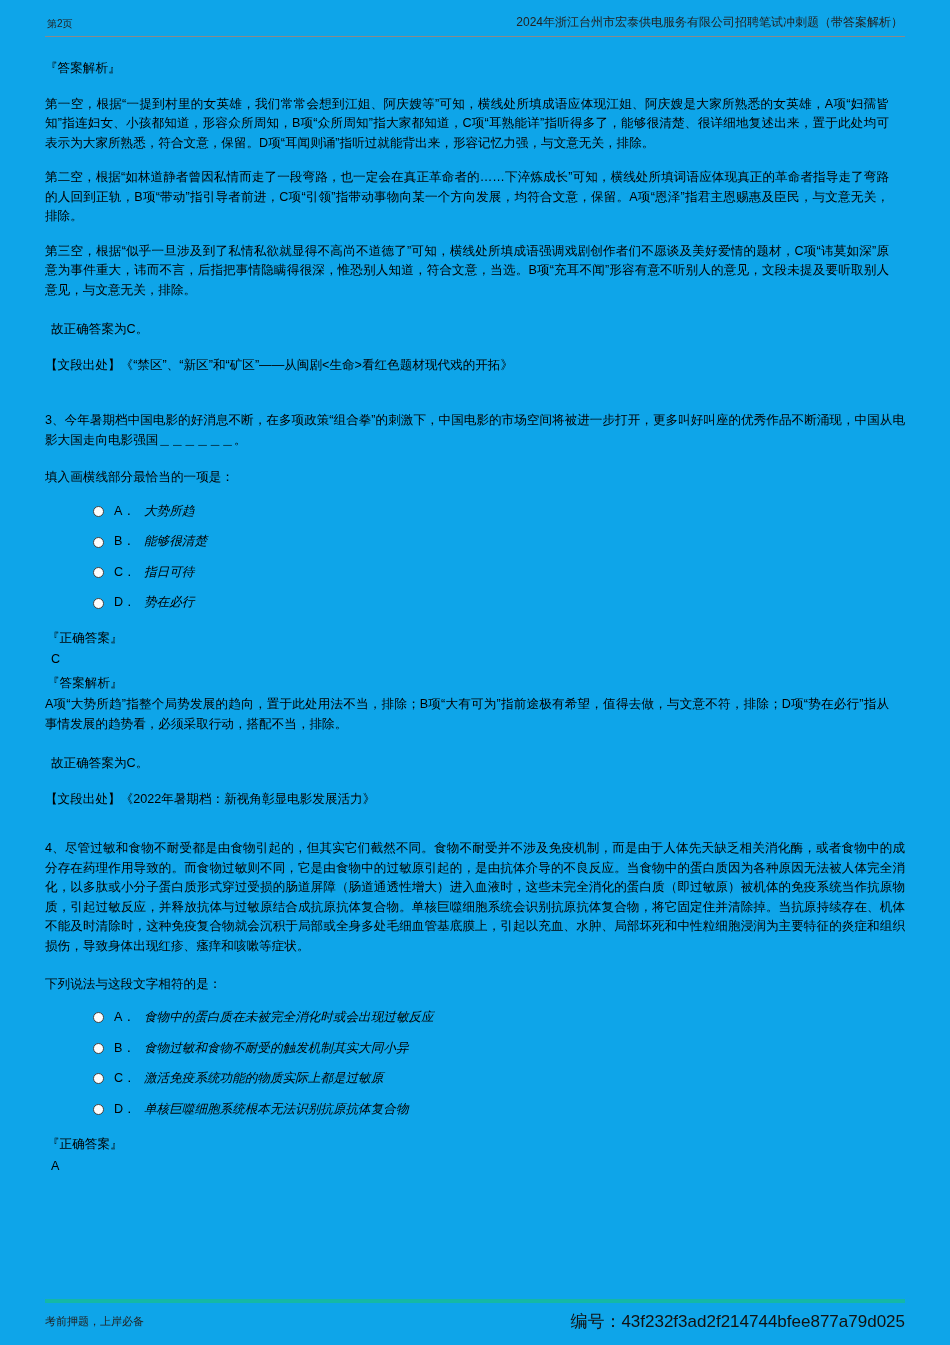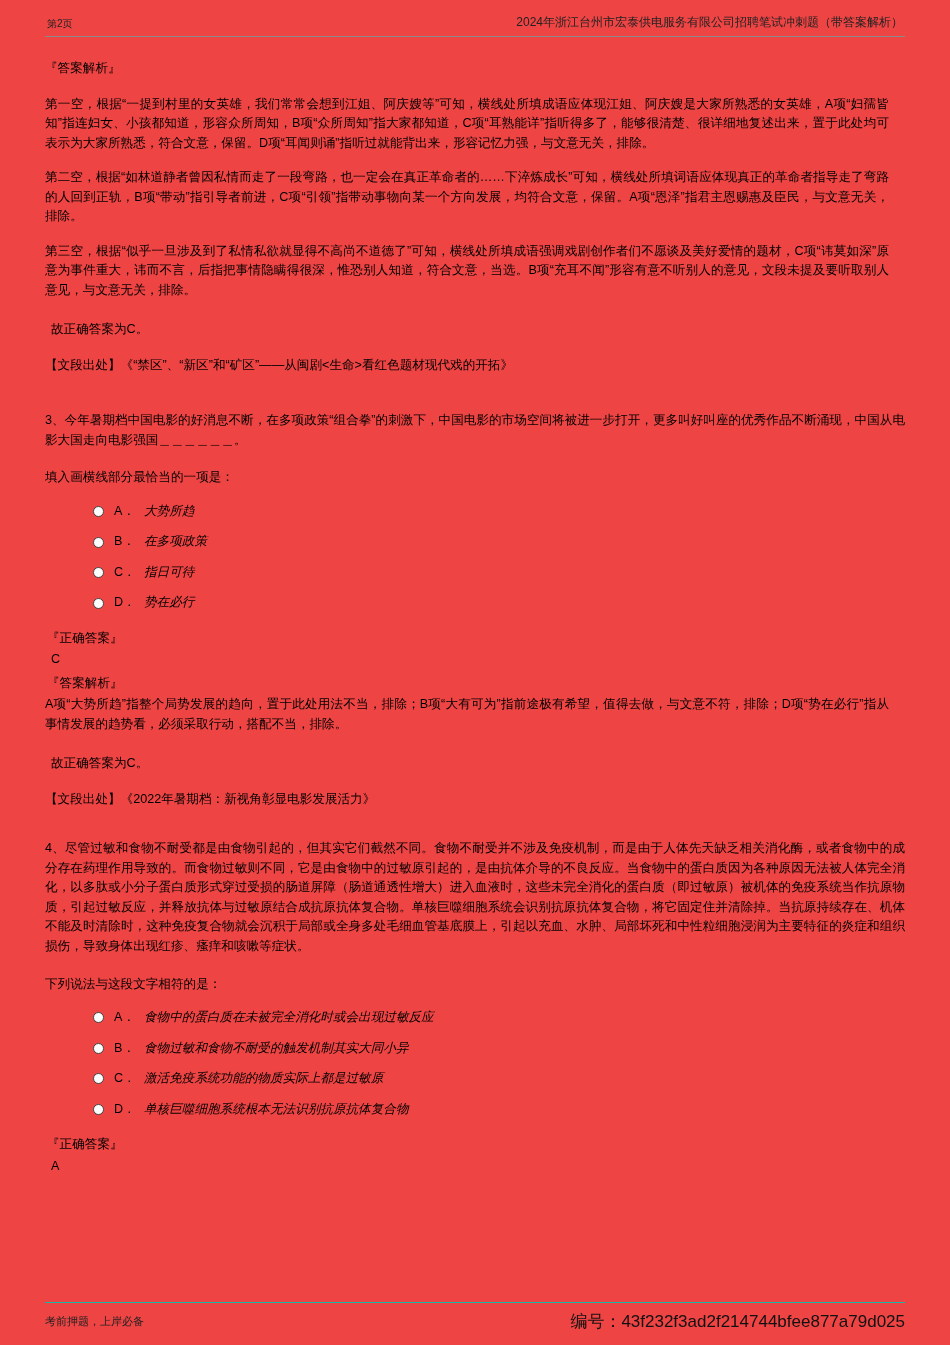--- a/index.html
+++ b/index.html
@@ -1,20 +1,20 @@
 <!DOCTYPE html>
 <html><head>
 <meta charset="utf-8">
 <style>
   html,body { margin:0; padding:0; background:#ffffff; }
   .page {
     position:relative;
     width:950px;
     height:1345px;
-    background:#ef4444;
+    background:#0ea5e9;
     font-family:"Liberation Sans", sans-serif;
     color:#111;
     overflow:hidden;
     box-sizing:border-box;
   }
   
   .header {
     margin:0 45px;
     padding:14px 2px 5px 2px;
     border-bottom:1px solid #8a8a8a;
@@ -57,21 +57,21 @@
   .opt-text { display:inline-block;font-style:italic; }
   .correct-block { margin-top:16px; }
   .correct-heading { margin:0 0 2px 2px; }
   .correct-value { margin:2px 0 4px 6px; }
 
   
   .footer {
     position:absolute;
     left:45px; right:45px;
     bottom:12px;
-    border-top:1px solid #14b8a6;
+    border-top:4px solid #14b8a6;
     padding-top:7px;
     display:flex;
     justify-content:space-between;
     align-items:center;
   }
   .footer .footer-left { font-size:11px; color:#222; }
   .footer .footer-right { font-size:17px; color:#111; }
 </style>
 </head>
 <body>
@@ -98,21 +98,21 @@
 
       <div class="options">
         <div class="option">
           <span class="radio"></span>
           <span class="opt-letter">A．</span>
           <span class="opt-text">大势所趋</span>
         </div>
         <div class="option">
           <span class="radio"></span>
           <span class="opt-letter">B．</span>
-          <span class="opt-text">在多项政策</span>
+          <span class="opt-text">能够很清楚</span>
         </div>
         <div class="option">
           <span class="radio"></span>
           <span class="opt-letter">C．</span>
           <span class="opt-text">指日可待</span>
         </div>
         <div class="option">
           <span class="radio"></span>
           <span class="opt-letter">D．</span>
           <span class="opt-text">势在必行</span>

